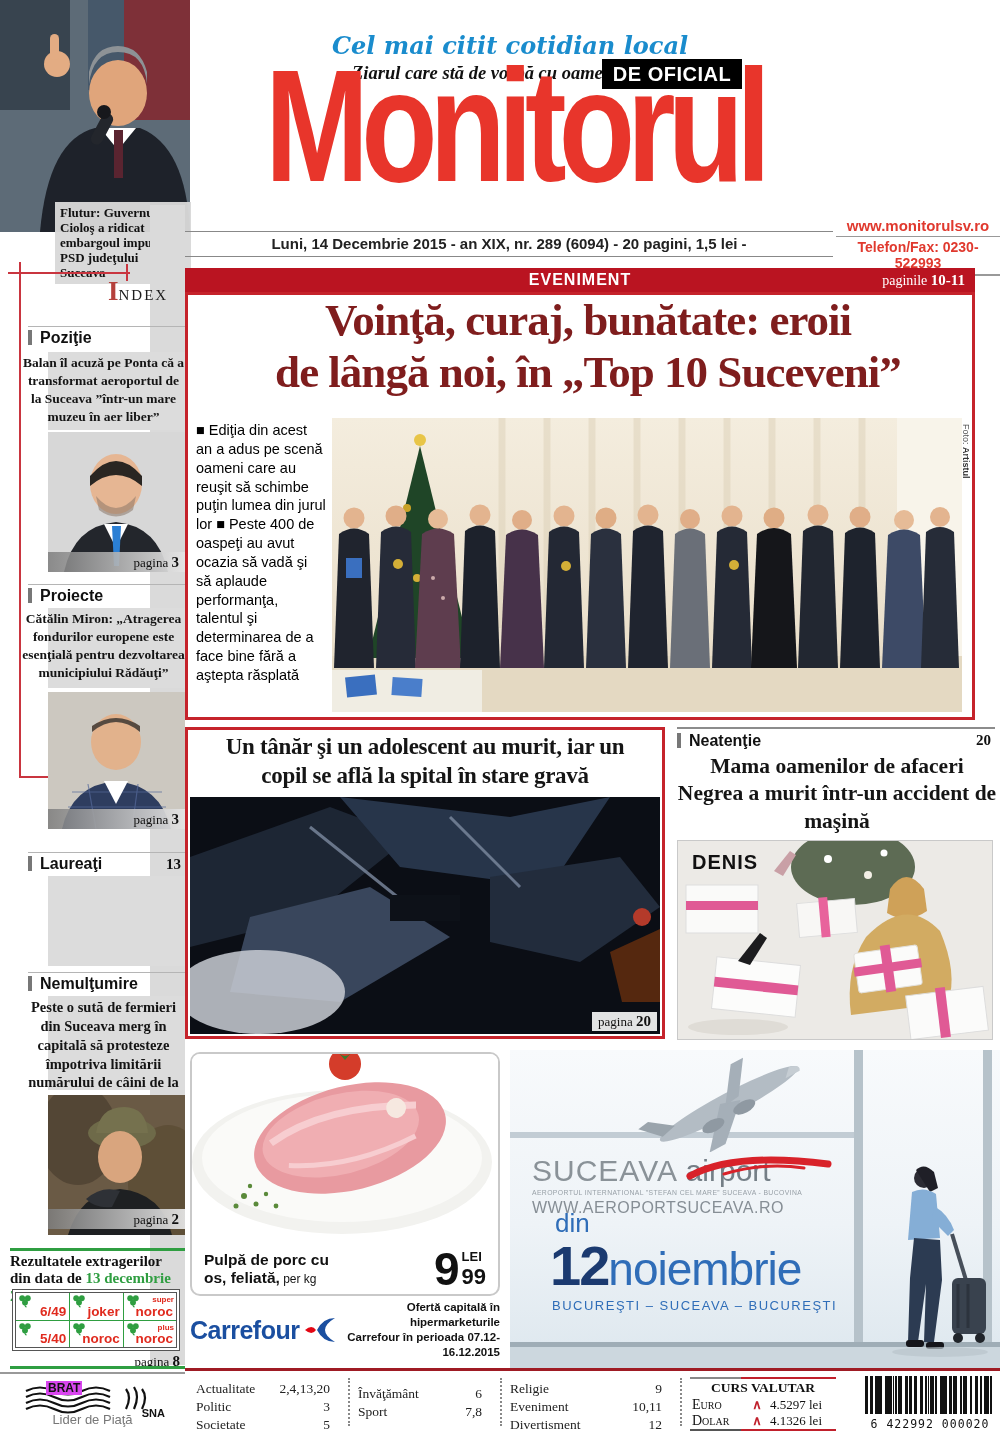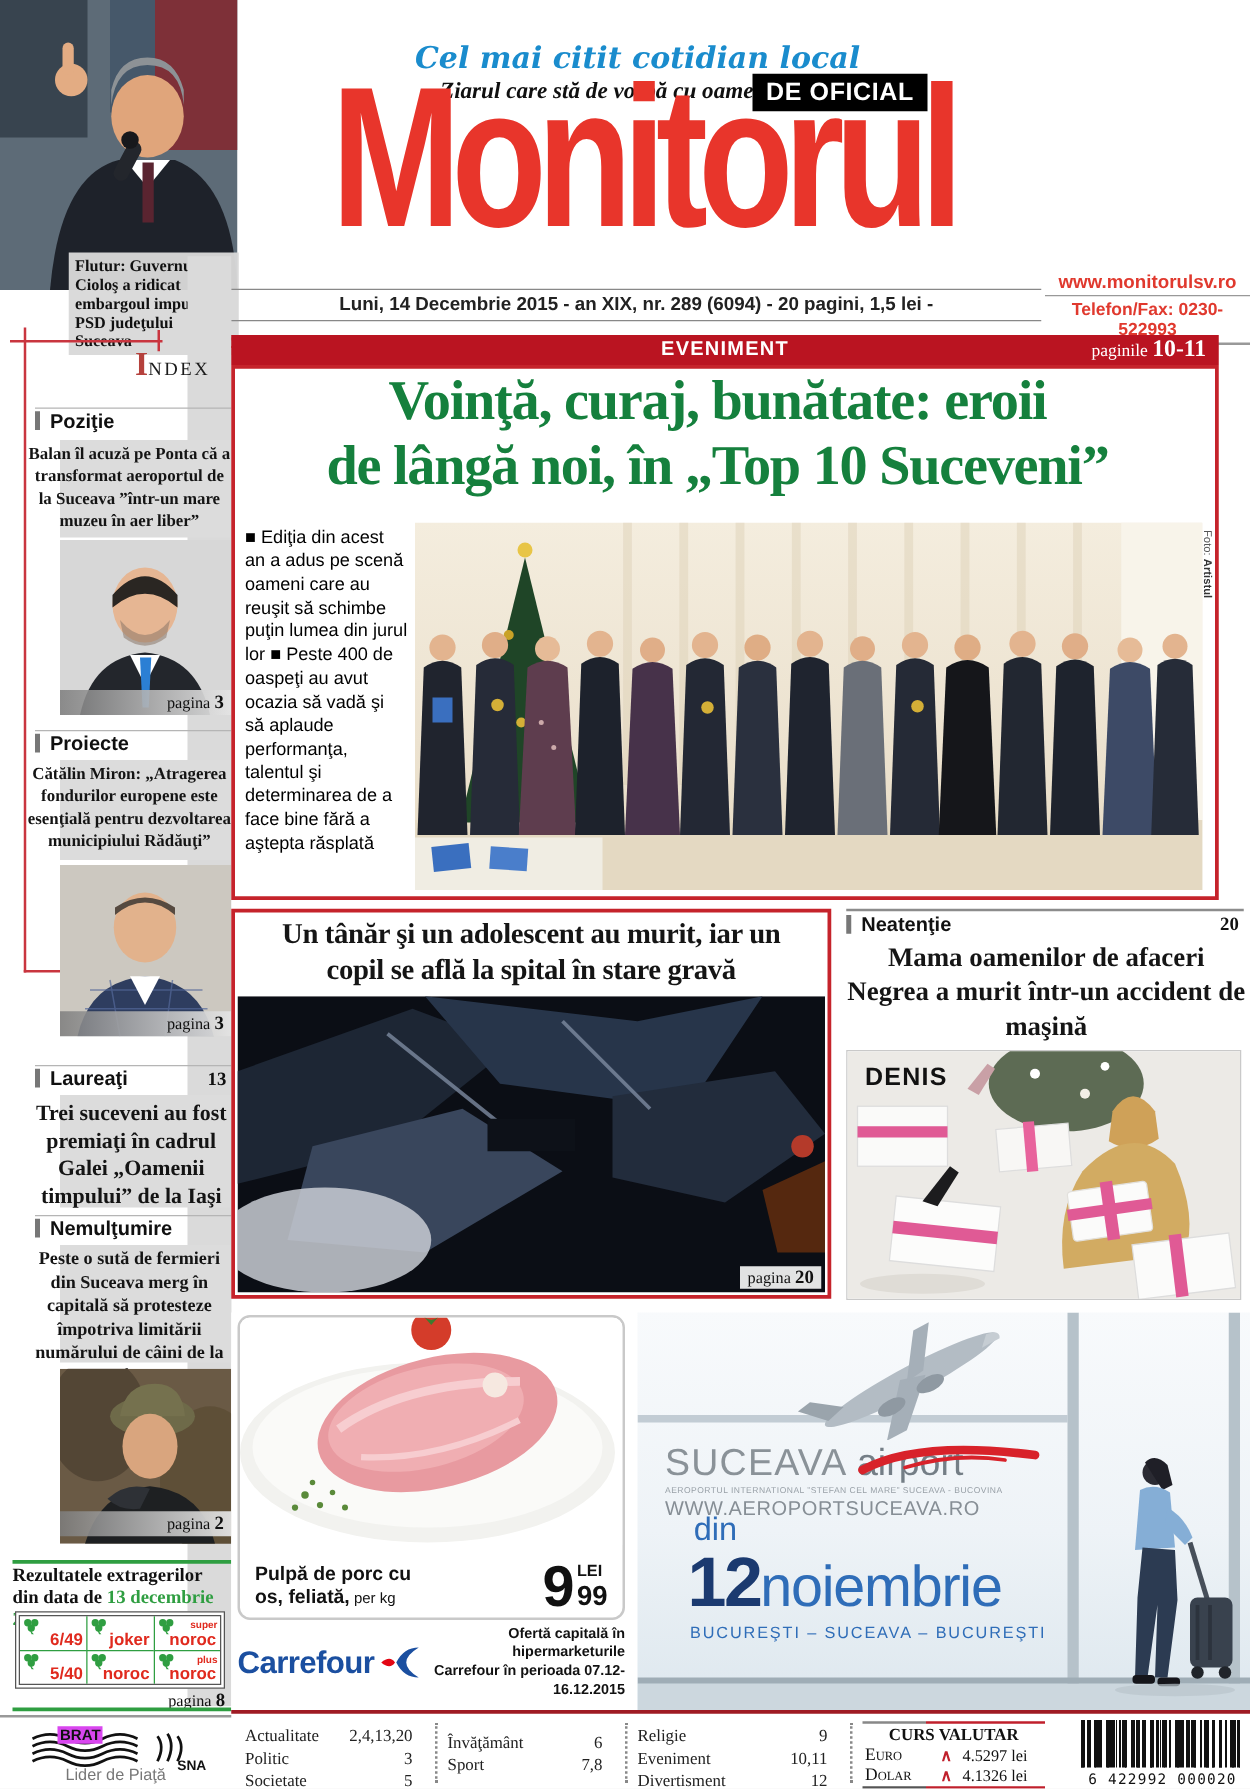--- a/index.html
+++ b/index.html
@@ -76,24 +76,24 @@
   .brat-block{left:22px;top:1383px;width:145px;height:32px;}
   .brat-label{position:absolute;left:24px;top:-2px;font:700 12px "Liberation Sans",sans-serif;background:#d946ef;padding:0 2px;}
   .sna-label{position:absolute;right:2px;bottom:-4px;font:700 11px "Liberation Sans",sans-serif;margin-left:12px;}
   .lider{left:0;top:1412px;width:185px;text-align:center;font:13px "Liberation Sans",sans-serif;color:#777;}
 
   
   .event-band{left:185px;top:268px;width:790px;height:24px;background:#ba1421;}
   .event-label{position:absolute;left:0;right:0;text-align:center;color:#fff;
       font:700 16px/24px "Liberation Sans",sans-serif;letter-spacing:1px;}
   .event-pages{position:absolute;right:10px;color:#fff;font:14px/24px "Liberation Serif",serif;}
-  .event-pages b{font-size:19px;}
+  .event-pages b{font-size:15px;}
   .main-box{left:185px;top:292px;width:790px;height:428px;border:3px solid #c5232b;box-sizing:border-box;background:#fff;}
-  .main-title{left:182px;top:294px;width:784px;text-align:center;
-      font:700 45px/1.16 "Liberation Serif",serif;color:#15803d;letter-spacing:-1px;}
+  .main-title{left:196px;top:294px;width:784px;text-align:center;
+      font:700 45px/1.16 "Liberation Serif",serif;color:#7f1d1d;letter-spacing:-1px;}
   .lead{left:196px;top:421px;width:130px;font:14.5px/1.3 "Liberation Sans",sans-serif;color:#000;}
   .gala-photo{left:332px;top:418px;width:630px;height:294px;}
   .photo-credit{left:961px;top:424px;height:140px;writing-mode:vertical-rl;
       font:9px "Liberation Sans",sans-serif;color:#555;}
   .photo-credit b{font-weight:700;color:#333;}
 
   .crash-box{left:185px;top:727px;width:480px;height:312px;border:3px solid #c5232b;box-sizing:border-box;background:#fff;}
   .crash-title{left:189px;top:733px;width:472px;text-align:center;
       font:700 23px/1.25 "Liberation Serif",serif;color:#151515;letter-spacing:-.3px;}
   .crash-photo{left:190px;top:797px;width:470px;height:237px;}
@@ -257,21 +257,20 @@
       <polygon points="56,89 80,89 68,112" fill="#fff"></polygon>
     </svg>
     <div class="pcap"><span>pagina </span><b>3</b></div>
   </div>
 
   <div class="abs sec-head" style="top:852px;">
     <span class="tick"></span><span>Laureaţi</span>
     <span class="sec-page">13</span>
   </div>
   <div class="abs gray-block" style="left:48px;top:876px;width:137px;height:90px;"></div>
-  <div class="abs side-title" style="left:25px;top:880px;width:160px;font-size:17.5px;line-height:1.25;">Trei suceveni au fost premiaţi în cadrul Galei „Oamenii timpului” de la Iaşi</div>
 
   <div class="abs sec-head" style="top:972px;">
     <span class="tick"></span><span>Nemulţumire</span>
   </div>
   <div class="abs gray-block" style="left:48px;top:996px;width:137px;height:94px;"></div>
   <div class="abs side-title" style="left:22px;top:998px;width:163px;font-size:14.5px;line-height:1.3;">Peste o sută de fermieri din Suceava merg în capitală să protesteze împotriva limitării numărului de câini de la stâne</div>
   <div class="abs" style="left:48px;top:1095px;width:137px;height:134px;">
     <svg viewBox="0 0 137 140" width="137" height="140" preserveAspectRatio="none">
       <rect width="137" height="140" fill="#6a5a45"></rect>
       <ellipse cx="30" cy="40" rx="40" ry="50" fill="#4a3d2f" opacity="0.7"></ellipse>

